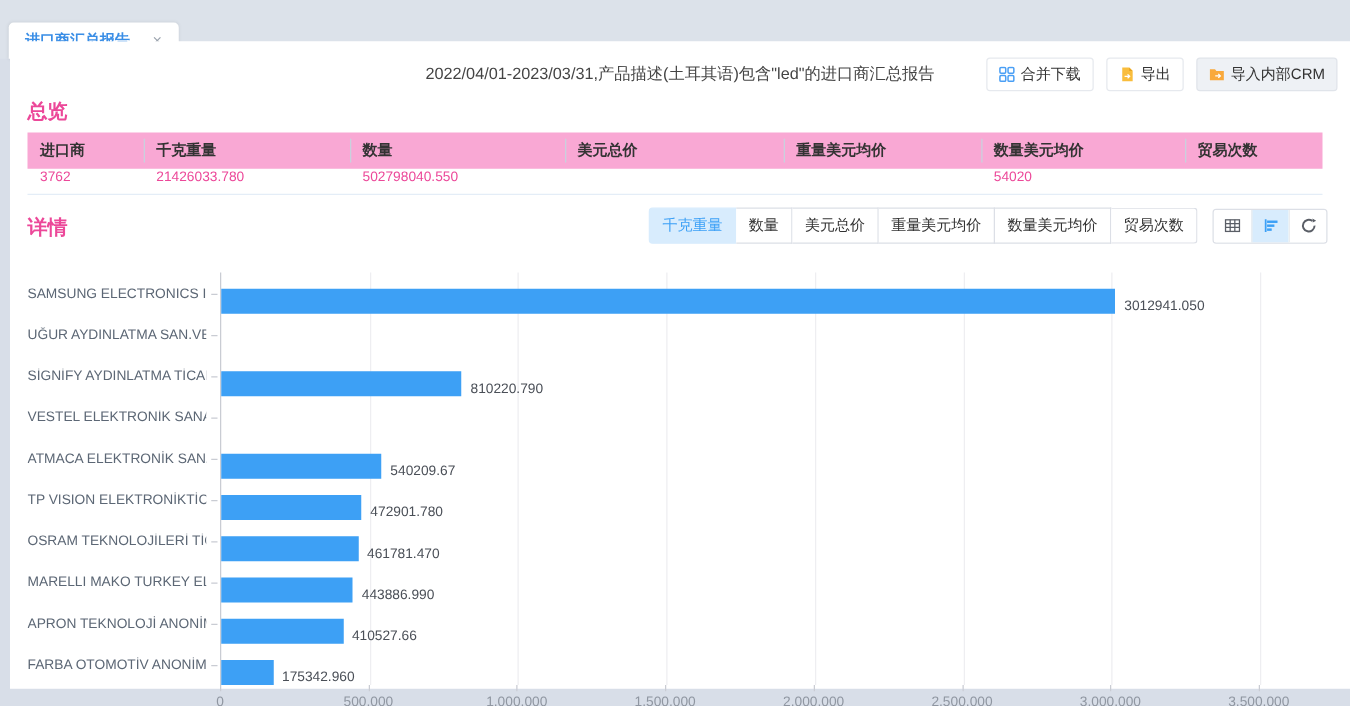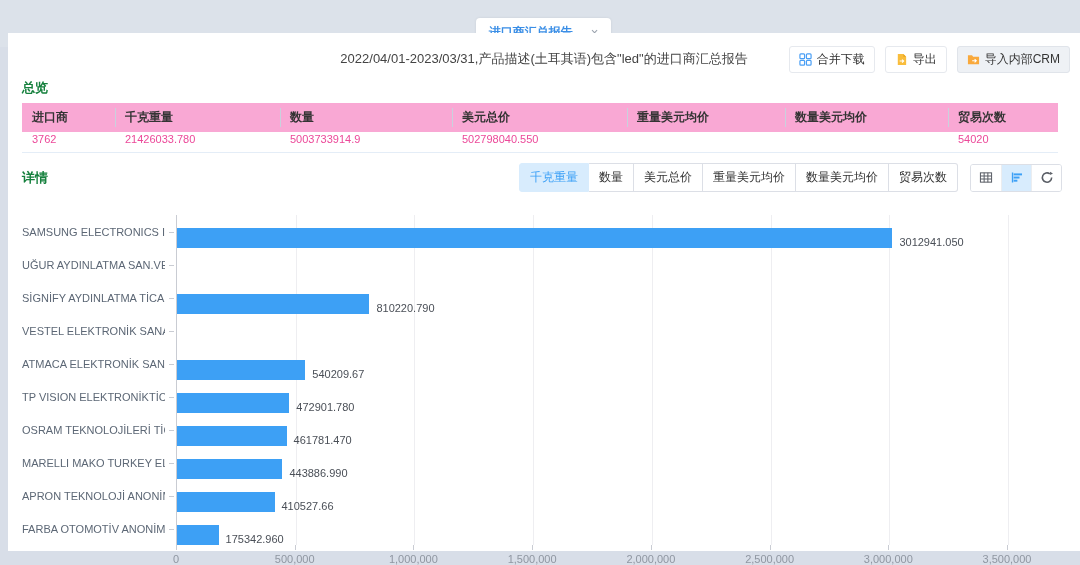--- a/index.html
+++ b/index.html
@@ -4,35 +4,35 @@
 <style>
   * { box-sizing: border-box; margin: 0; padding: 0; }
   html,body { width:1080px; height:565px; }
   body {
     background:#d8dee8;
     font-family:"Liberation Sans","DejaVu Sans",sans-serif;
     overflow:hidden; position:relative;
     color:#333;
   }
   
-  .tabbar { height:47px; background:#dce2ea; display:flex; align-items:flex-end; padding-left:7px;justify-content:center; }
+  .tabbar { height:47px; background:#dce2ea; display:flex; align-items:flex-end; padding-left:7px; }
   .tab { background:#fff; border-radius:4px 4px 0 0; height:29px; display:flex; align-items:center; padding:0 13px; gap:18px; box-shadow:0 0 3px rgba(0,0,0,.08); }
   .tab-label { color:#3a8ee6; font-size:12px; font-weight:bold; }
   .tab-close { color:#9aa2ad; font-size:13px; cursor:pointer; line-height:1; }
   
   .content { position:absolute; left:8px; top:33px; right:0; bottom:14px; background:#fff; }
   
   .rpt-header { position:relative; height:36px; margin-top:8px; }
   .rpt-title { position:absolute; left:0; right:0; top:9px; text-align:center; font-size:13px; color:#444; }
   .hdr-btns { position:absolute; right:10px; top:5px; display:flex; gap:10px; }
   .hdr-btn { display:flex; align-items:center; gap:5px; font-size:12px; color:#333; background:#fff; border:1px solid #e6e9ee; border-radius:3px; padding:4px 9px; cursor:pointer; }
   .hdr-btn.shaded { background:#eef1f5; border-color:#e0e4ea; }
   .hdr-btn svg { display:block; }
   
-  .section-label { font-size:13px; font-weight:bold; color:#15803d; margin:2px 22px 6px 14px; }
+  .section-label { font-size:16px; font-weight:bold; color:#ec4899; margin:2px 22px 6px 14px; }
   
   .ov-table { margin:0 22px 0 14px; }
   .ov-head, .ov-row { display:grid; grid-template-columns:93px 165px 172px 175px 158px 163px 1fr; }
   .ov-head { background:#f9a8d4; }
   .ov-head .th { font-size:12px; font-weight:bold; color:#333; padding:6px 8px 6px 10px; position:relative; }
   .ov-head .th + .th::before { content:""; position:absolute; left:0; top:5px; bottom:5px; width:1px; background:#c9d1dd; }
   .ov-row .td { font-size:11px; color:#ec4899; padding:1px 8px 7px 10px; }
   .ov-row { border-bottom:1px solid #e4edf7; }
   
   .detail-bar { position:relative; height:30px; margin:10px 18px 0 14px; }
@@ -118,21 +118,20 @@
         <div class="th">千克重量</div>
         <div class="th">数量</div>
         <div class="th">美元总价</div>
         <div class="th">重量美元均价</div>
         <div class="th">数量美元均价</div>
         <div class="th">贸易次数</div>
       </div>
     <div class="ov-row">
         <div class="td">3762</div>
         <div class="td">21426033.780</div>
-        <div class="td">5003733914.9</div>
         <div class="td">502798040.550</div>
         <div class="td"></div>
         <div class="td"></div>
         <div class="td">54020</div>
       </div>
   </div>
 
   <div class="detail-bar">
     <div class="section-label">详情</div>
     <div class="detail-controls">

